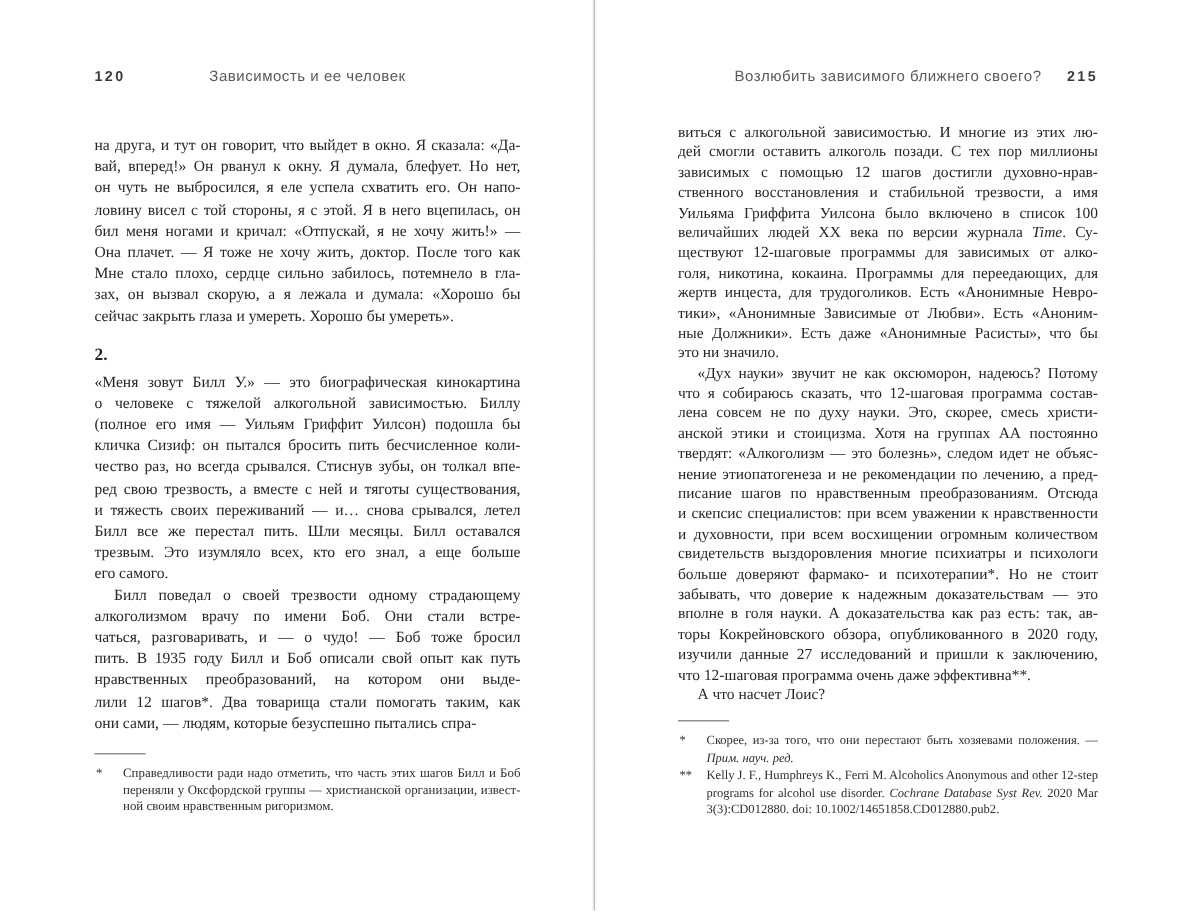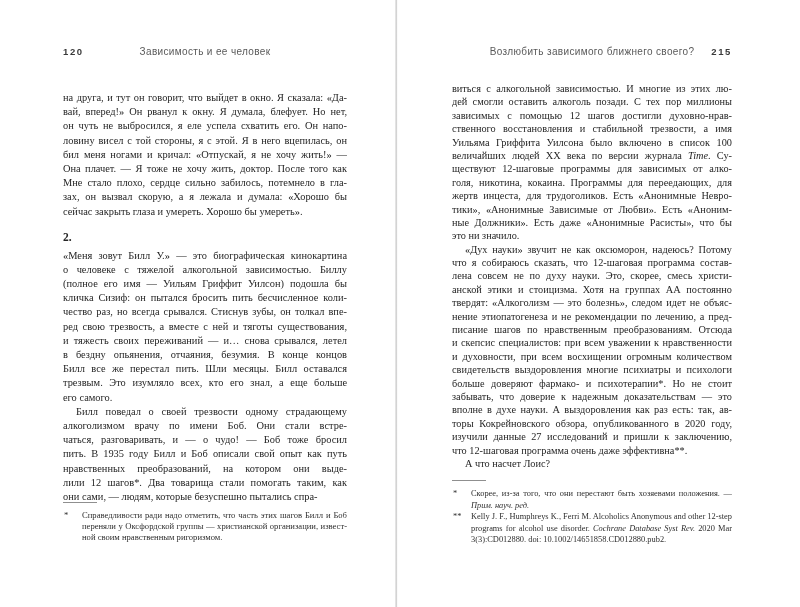--- a/index.html
+++ b/index.html
@@ -81,21 +81,20 @@
         </div>
         <div class="section-heading">2.</div>
         <div class="para">
           <div class="tline">«Меня зовут Билл У.» — это биографическая кинокартина</div>
           <div class="tline">о человеке с тяжелой алкогольной зависимостью. Биллу</div>
           <div class="tline">(полное его имя — Уильям Гриффит Уилсон) подошла бы</div>
           <div class="tline">кличка Сизиф: он пытался бросить пить бесчисленное коли-</div>
           <div class="tline">чество раз, но всегда срывался. Стиснув зубы, он толкал впе-</div>
           <div class="tline">ред свою трезвость, а вместе с ней и тяготы существования,</div>
           <div class="tline">и тяжесть своих переживаний — и… снова срывался, летел</div>
-          <div class="tline">в бездну опьянения, отчаяния, безумия. В конце концов</div>
           <div class="tline">Билл все же перестал пить. Шли месяцы. Билл оставался</div>
           <div class="tline">трезвым. Это изумляло всех, кто его знал, а еще больше</div>
           <div class="tline pl">его самого.</div>
         </div>
         <div class="para">
           <div class="tline ind">Билл поведал о своей трезвости одному страдающему</div>
           <div class="tline">алкоголизмом врачу по имени Боб. Они стали встре-</div>
           <div class="tline">чаться, разговаривать, и — о чудо! — Боб тоже бросил</div>
           <div class="tline">пить. В 1935 году Билл и Боб описали свой опыт как путь</div>
           <div class="tline">нравственных преобразований, на котором они выде-</div>
@@ -144,21 +143,21 @@
           <div class="tline">лена совсем не по духу науки. Это, скорее, смесь христи-</div>
           <div class="tline">анской этики и стоицизма. Хотя на группах АА постоянно</div>
           <div class="tline">твердят: «Алкоголизм — это болезнь», следом идет не объяс-</div>
           <div class="tline">нение этиопатогенеза и не рекомендации по лечению, а пред-</div>
           <div class="tline">писание шагов по нравственным преобразованиям. Отсюда</div>
           <div class="tline">и скепсис специалистов: при всем уважении к нравственности</div>
           <div class="tline">и духовности, при всем восхищении огромным количеством</div>
           <div class="tline">свидетельств выздоровления многие психиатры и психологи</div>
           <div class="tline">больше доверяют фармако- и психотерапии*. Но не стоит</div>
           <div class="tline">забывать, что доверие к надежным доказательствам — это</div>
-          <div class="tline">вполне в духе науки. А выздоровления как раз есть: так, ав-</div>
+          <div class="tline">вполне в голя науки. А доказательства как раз есть: так, ав-</div>
           <div class="tline">торы Кокрейновского обзора, опубликованного в 2020 году,</div>
           <div class="tline">изучили данные 27 исследований и пришли к заключению,</div>
           <div class="tline pl">что 12-шаговая программа очень даже эффективна**.</div>
         </div>
         <div class="para">
           <div class="tline pl ind">А что насчет Лоис?</div>
         </div>
       </div>
     <div class="footnotes">
       <div class="fnsep"></div>

